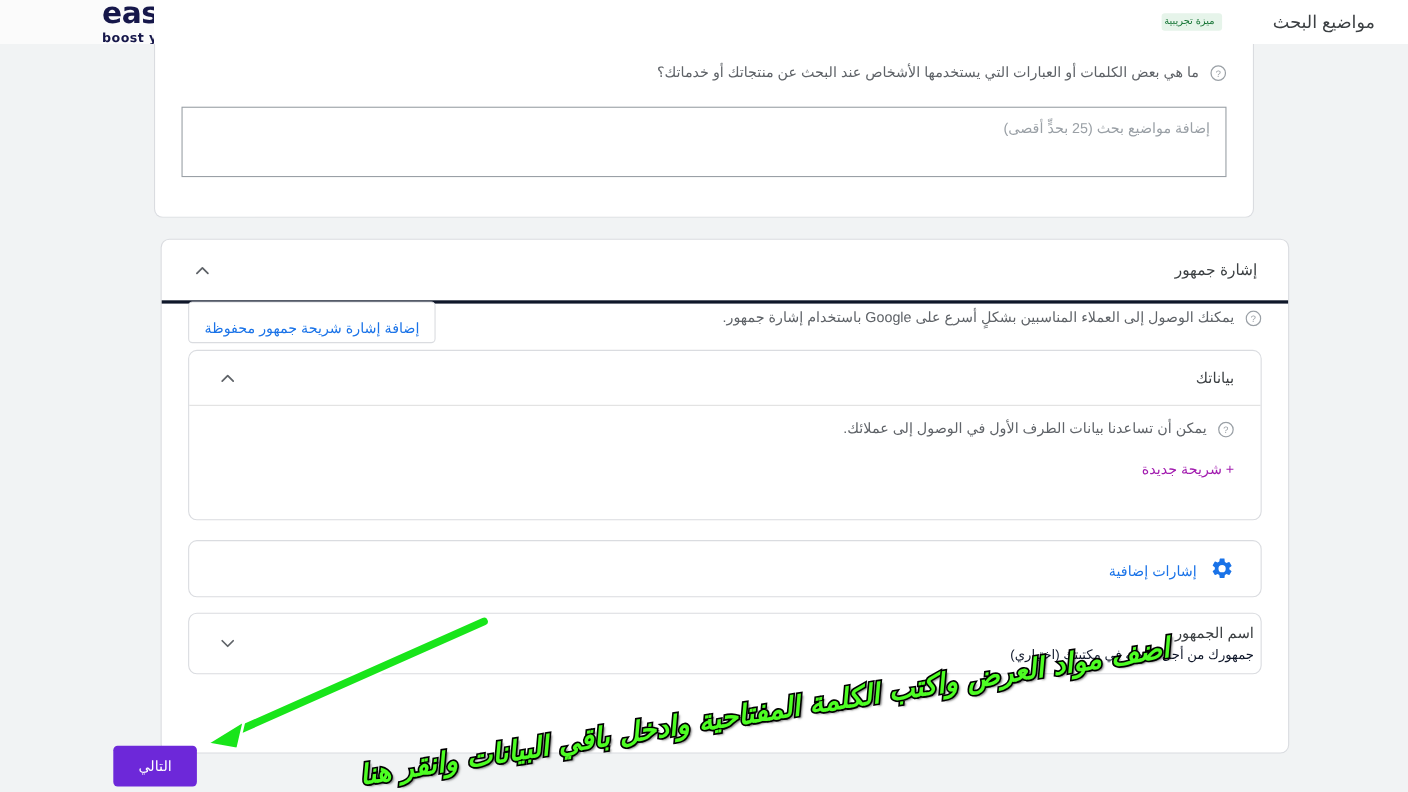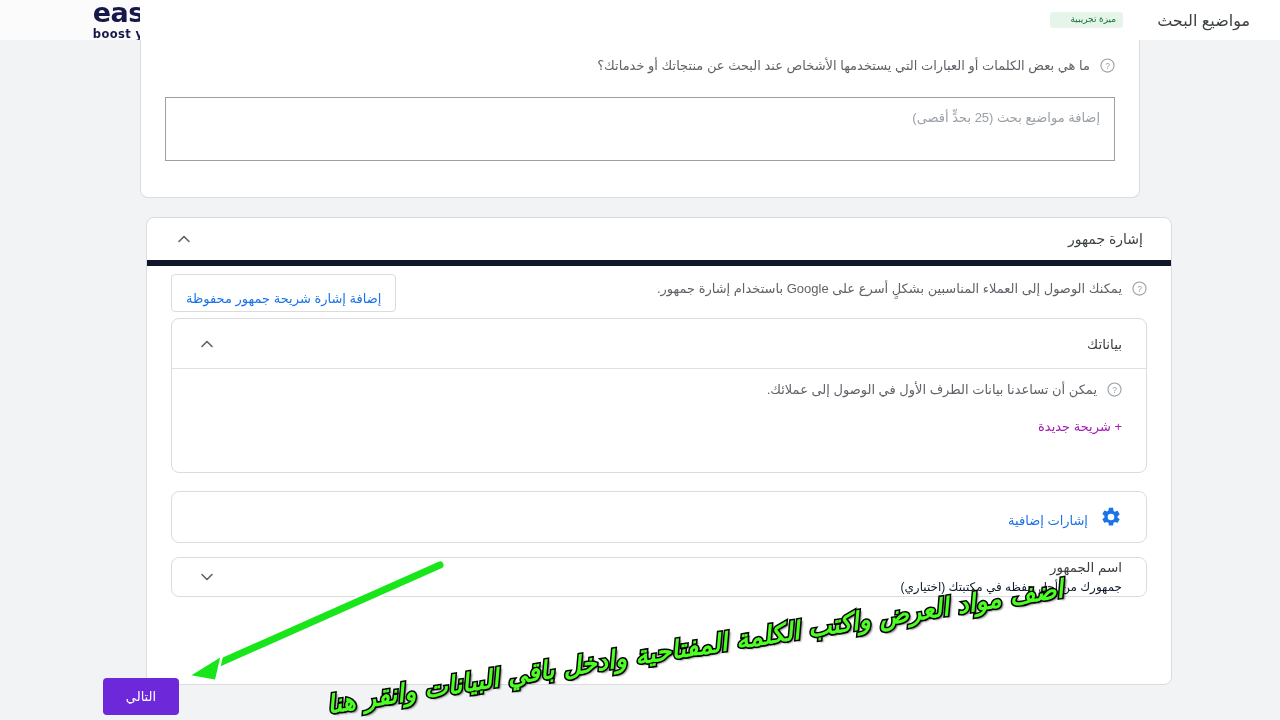--- a/index.html
+++ b/index.html
@@ -68,25 +68,25 @@
     justify-content: flex-start;
     padding-right: 30px;
     box-sizing: border-box;
   }
   .page-title {
     font-size: 16px;
     color: #3c4043;
     margin-left: 30px;
   }
   .beta-badge {
-    margin-right: 4px;
+    margin-right: 16px;
     background: #e6f4ea;
     color: #137333;
     font-size: 9px;
-    padding: 3px 7px 4px 20px;
+    padding: 3px 7px 4px 2px;
     border-radius: 3px;
     line-height: 1;
     white-space: nowrap;
   }
 
   
   .content {
     position: absolute;
     top: 40px; left: 0;
     width: 1280px;
@@ -140,22 +140,22 @@
   
   .card-audience {
     top: 177px;
     right: 108px;
     width: 1026px;
     height: 468px;
   }
   .sec-header {
     position: absolute;
     top: 0; right: 0; left: 0;
-    height: 48px;
-    border-bottom: 6px solid #0f172a;
+    height: 58px;
+    border-bottom: 3px solid #0f172a;
     display: flex;
     align-items: center;
     padding: 0 24px;
     box-sizing: border-box;
     text-align: center;
   }
   .sec-title {
     font-size: 14px;
     color: #3c4043;
     margin-right: 4px;
@@ -269,22 +269,22 @@
     gap: 12px;
   }
   .extra-label { color: #1a73e8; font-size: 13px; }
   .gear { width: 22px; height: 22px; display:block; }
 
   
   .panel-name {
     top: 339px;
     right: 24px;
     left: 24px;
-    height: 40px;
-    padding: 0 24px;
+    height: 56px;
+    padding: 0 6px;
     box-sizing: border-box;
     display: flex;
     flex-direction: column;
     justify-content: center;
     position: absolute;
   }
   .name-title { font-size: 13.5px; color: #3c4043; line-height: 1.5; }
   .name-sub { font-size: 12px; color: #0f172a; line-height: 1.5; }
   .name-chev {
     position: absolute;

